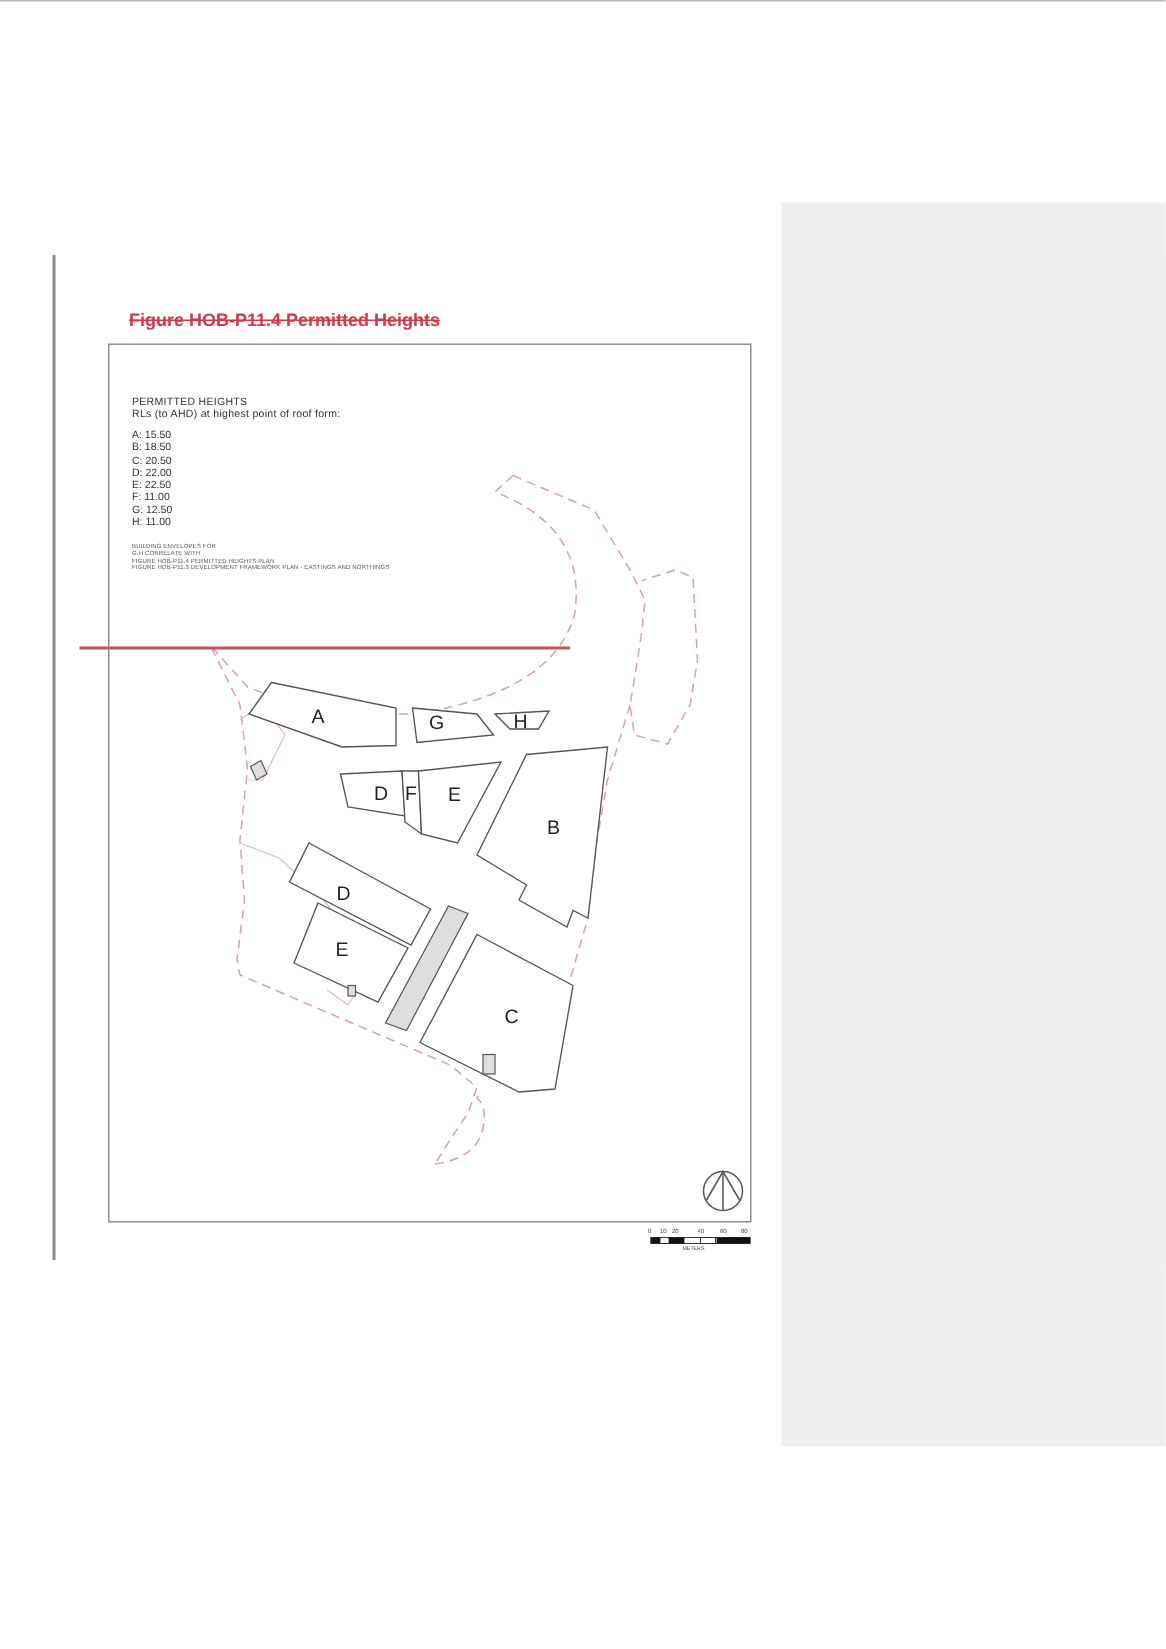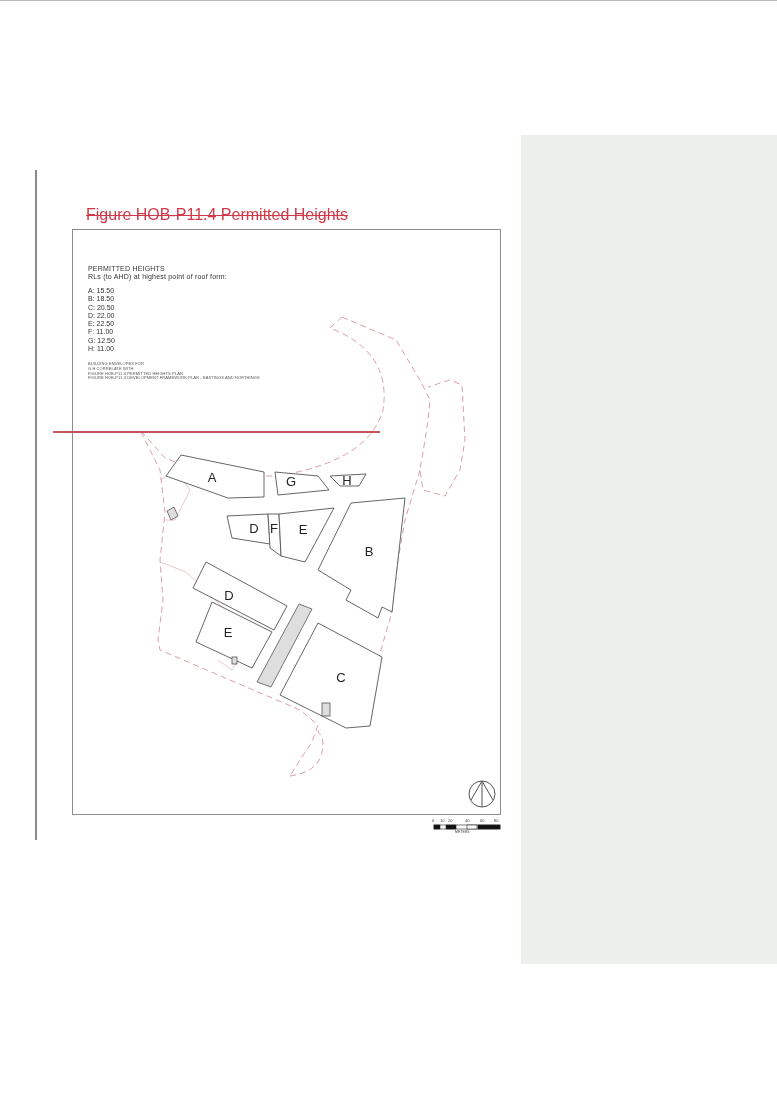--- a/index.html
+++ b/index.html
@@ -1,21 +1,21 @@
 <!DOCTYPE html>
 <html><head>
 <meta charset="utf-8">
 <style>
   html, body { margin:0; padding:0; }
   body { width:777px; height:1099px; position:relative; background:#ffffff; overflow:hidden;
          font-family:"Liberation Sans", sans-serif; }
   .top-rule { position:absolute; left:0; top:0; width:777px; height:1px; background:#b8b8b8; }
   .left-rule { position:absolute; left:35px; top:170px; width:2px; height:670px; background:#8a8a8a; }
   .side-panel { position:absolute; left:521px; top:135px; width:256px; height:829px; background:#ecefec; }
-  .fig-title { position:absolute; left:70px; top:206px; font-size:16px; font-weight:normal; color:#d0394a;
+  .fig-title { position:absolute; left:70px; top:206px; font-size:12px; font-weight:bold; color:#d0394a;
                text-decoration:line-through; text-decoration-color:#d0394a; letter-spacing:0px; white-space:nowrap;padding-left:16px; }
   .frame { position:absolute; left:72px; top:229px; width:427px; height:584px; border:1px solid #8d8d8d; background:#fff; }
   .legend { position:absolute; left:88px; top:265px; color:#333; }
   .legend .h1 { font-size:7px; line-height:8px; letter-spacing:0.2px; }
   .legend .rows { margin-top:6px; font-size:7px; line-height:8.3px; }
   .legend .notes { margin-top:9px; font-size:4px; line-height:4.6px; letter-spacing:0.1px; color:#555; }
   .map-svg { position:absolute; left:0; top:0; }
   .red-line { position:absolute; left:53px; top:431px; width:327px; height:2px; background:#c9515c; }
   .scale-labels { position:absolute; left:432px; top:818px; font-size:4px; color:#444; width:70px; }
   .scale-labels span { position:absolute; top:0; }

